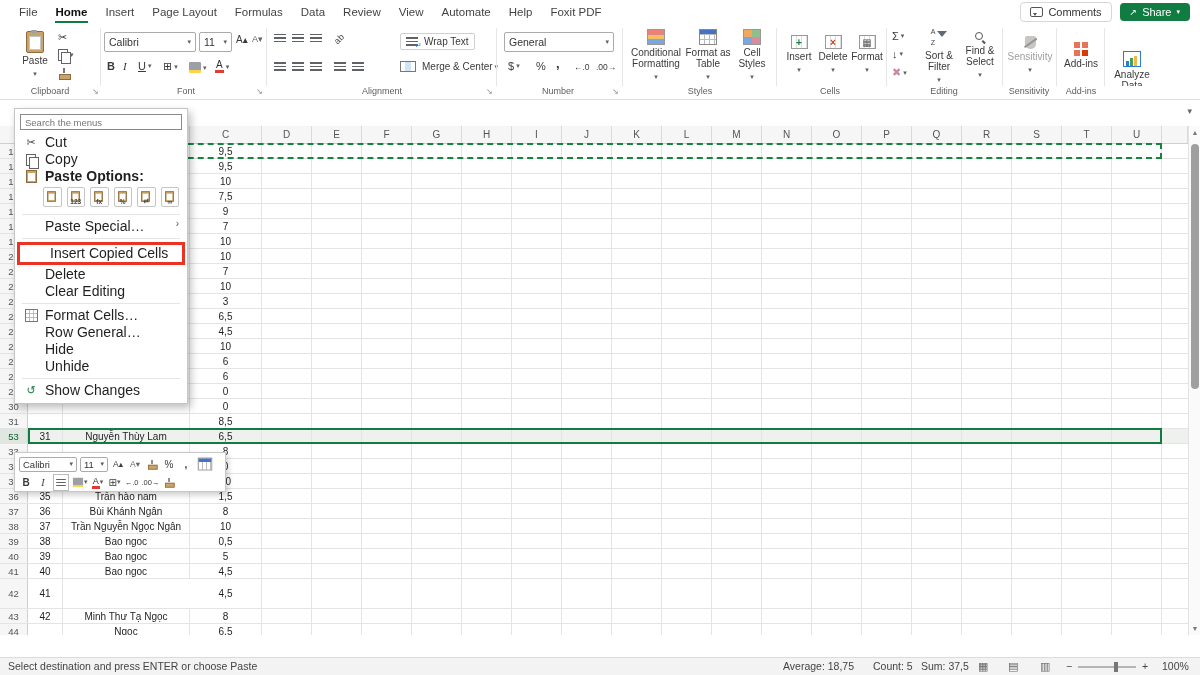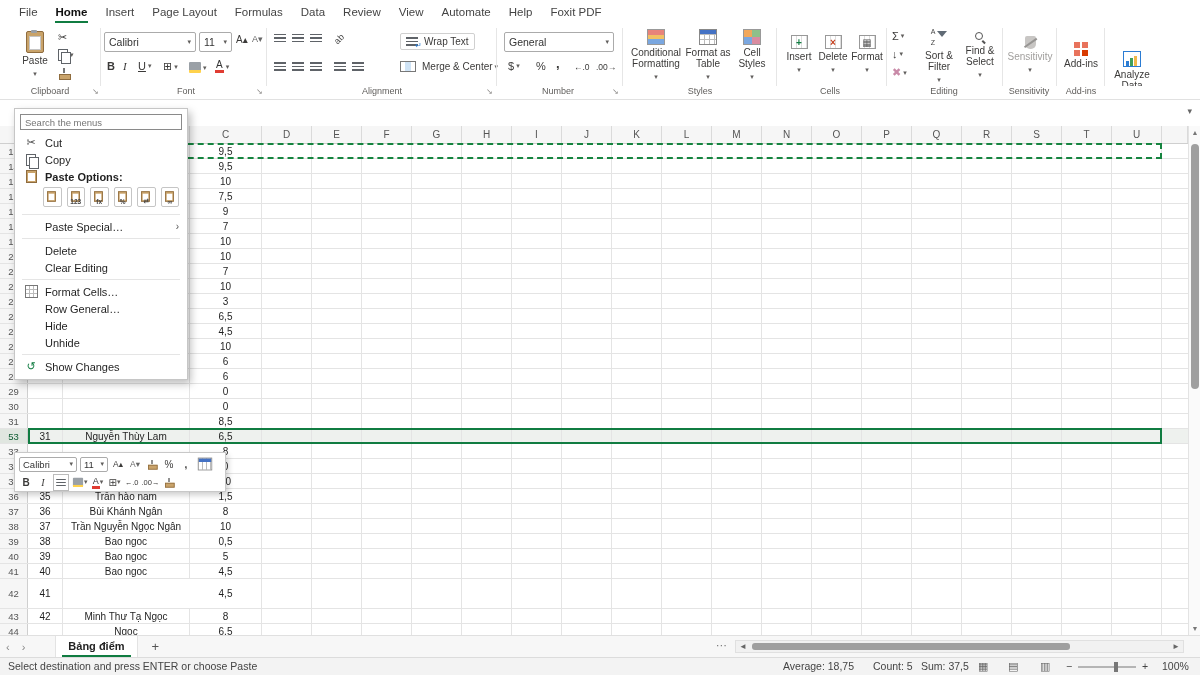--- a/index.html
+++ b/index.html
@@ -79,21 +79,21 @@
   .grow.copied::after{content:"";position:absolute;left:28px;right:26px;top:-1px;bottom:-1px;border:2px dashed #15843f;pointer-events:none;}
 
   
   .vscroll{position:absolute;right:0;top:126px;width:12px;height:509px;background:#fafafa;border-left:1px solid #e3e3e3;box-sizing:border-box;}
   .vthumb{position:absolute;left:2px;width:8px;border-radius:4px;background:#9f9f9f;}
   .sarrow{position:absolute;left:0;width:12px;text-align:center;font-size:7px;color:#777;}
 
   
   .ctxmenu{position:absolute;left:14px;top:108px;width:174px;background:#fff;border:1px solid #c6c6c6;box-shadow:3px 4px 8px rgba(0,0,0,.25);z-index:50;padding-bottom:4px;box-sizing:border-box;}
   .msearch{display:block;width:162px;height:16px;margin:5px auto 4px auto;border:1px solid #8a8a8a;font-size:9.5px;padding:0 4px;box-sizing:border-box;font-family:"Liberation Sans","DejaVu Sans",sans-serif;color:#333;}
-  .mi{display:flex;align-items:center;height:17px;padding:0 8px 0 6px;font-size:11px;color:#1f1f1f;cursor:default;}
+  .mi{display:flex;height:17px;padding:0 8px 0 6px;font-size:14px;color:#1f1f1f;cursor:default;}
   .mi .ic{width:20px;display:flex;justify-content:center;align-items:center;margin-right:4px;font-size:11px;color:#4a4a4a;flex:0 0 20px;}
   .mi .lbl{flex:1;white-space:nowrap;}
   .mi .sub{margin-left:auto;color:#555;font-size:10px;}
   .mi.bold .lbl{font-weight:700;}
   .msep{height:1px;background:#e5e5e5;margin:3px 7px;}
   .pasterow{display:flex;gap:5px;padding:2px 8px 4px 28px;}
   .popt{width:20px;height:18px;border:1px solid #c5c5c5;border-radius:2px;display:flex;align-items:flex-end;justify-content:center;font-size:6.5px;color:#444;background:#fff;position:relative;}
   .popt .cb-mini{position:absolute;left:2px;top:2px;transform:scale(.8);}
   .popt span.mark{position:relative;z-index:2;margin-bottom:1px;font-weight:700;}
   .redbox{border:3px solid #ea3323;margin:1px 2px;}
@@ -135,20 +135,31 @@
         <span class="mtab">Insert</span>
         <span class="mtab">Page Layout</span>
         <span class="mtab">Formulas</span>
         <span class="mtab">Data</span>
         <span class="mtab">Review</span>
         <span class="mtab">View</span>
         <span class="mtab">Automate</span>
         <span class="mtab">Help</span>
         <span class="mtab">Foxit PDF</span>
       </div>
+    <div class="mb-right">
+      <div class="comments-btn">
+        <span class="bubble-ic"></span>
+        <span>Comments</span>
+      </div>
+      <div class="share-btn">
+        <span class="glyph" data-glyph="↗" style="font-size:9px;"></span>
+        <span>Share</span>
+        <span class="glyph" data-glyph="▾" style="font-size:7px;"></span>
+      </div>
+    </div>
   </div>
 
   <div class="ribbon">
 
     <div class="rbtn" style="left:16px;top:3px;width:38px;height:56px;">
       <span class="cb-icon"></span>
       <span>Paste</span>
       <span class="chev glyph" data-glyph="▾"></span>
     </div>
     <div class="rsm" style="left:58px;top:7px;">
@@ -1221,20 +1232,26 @@
           <span class="mark">∞</span>
         </span>
     </div>
     <div class="msep"></div>
     <div class="mi">
       <span class="ic"></span>
       <span class="lbl">Paste Special…</span>
       <span class="sub glyph" data-glyph="›"></span>
     </div>
     <div class="msep"></div>
+    <div class="redbox">
+      <div class="mi">
+        <span class="ic"></span>
+        <span class="lbl">Insert Copied Cells</span>
+      </div>
+    </div>
     <div class="mi">
       <span class="ic"></span>
       <span class="lbl">Delete</span>
     </div>
     <div class="mi">
       <span class="ic"></span>
       <span class="lbl">Clear Editing</span>
     </div>
     <div class="msep"></div>
     <div class="mi">
@@ -1302,32 +1319,20 @@
           <span class="chev glyph" data-glyph="▾"></span>
         </span>
       <span class="mtbtn glyph" data-glyph="←.0" style="font-size:7.5px;"></span>
       <span class="mtbtn glyph" data-glyph=".00→" style="font-size:7.5px;"></span>
       <span class="mtbtn">
           <span class="brush-ic" style="transform:scale(.8);"></span>
         </span>
     </div>
   </div>
 
-  <div class="tabbar">
-    <span class="tnav glyph" data-glyph="‹"></span>
-    <span class="tnav glyph" data-glyph="›"></span>
-    <span class="sheettab">Bảng điểm</span>
-    <span class="addsheet glyph" data-glyph="+"></span>
-    <span class="kebab glyph" data-glyph="⋯"></span>
-    <div class="hscroll">
-      <span class="harrow glyph" data-glyph="◄" style="left:3px;"></span>
-      <div class="hthumb"></div>
-      <span class="harrow glyph" data-glyph="►" style="right:3px;"></span>
-    </div>
-  </div>
 
   <div class="statusbar">
     <span class="sb" style="left:8px;">Select destination and press ENTER or choose Paste</span>
     <span class="sb" style="left:783px;">Average: 18,75</span>
     <span class="sb" style="left:873px;">Count: 5</span>
     <span class="sb" style="left:921px;">Sum: 37,5</span>
     <span class="sb sb-ic glyph" data-glyph="▦" style="left:978px;"></span>
     <span class="sb sb-ic glyph" data-glyph="▤" style="left:1008px;"></span>
     <span class="sb sb-ic glyph" data-glyph="▥" style="left:1040px;"></span>
     <span class="sb glyph" data-glyph="−" style="left:1066px;"></span>

